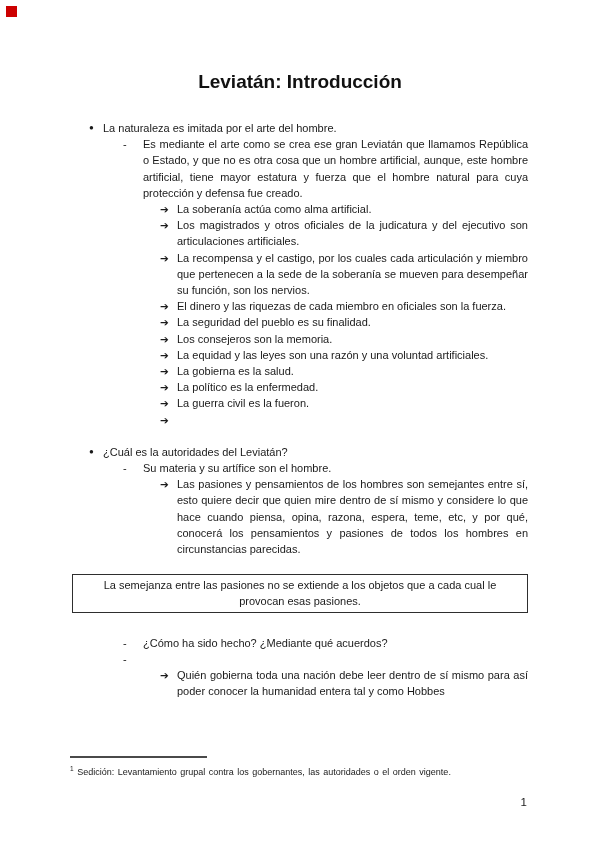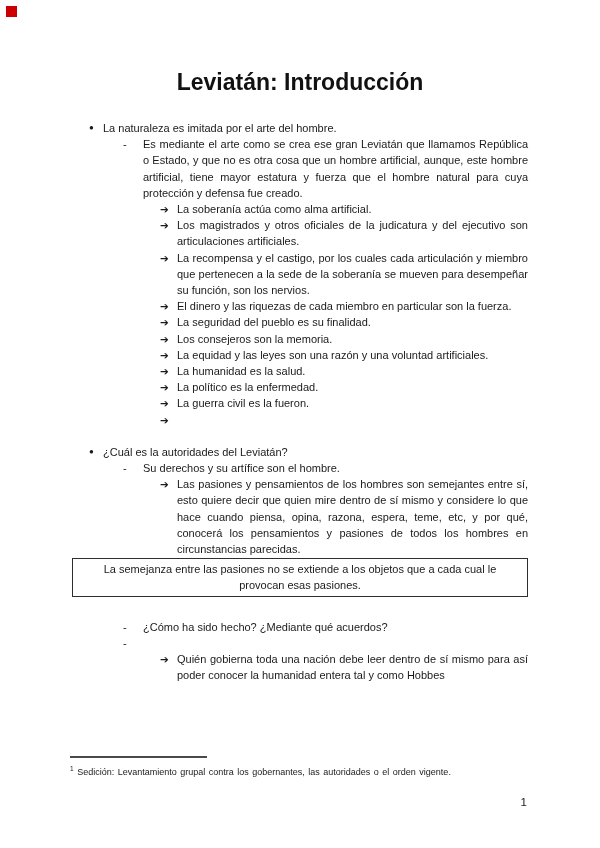--- a/index.html
+++ b/index.html
@@ -5,31 +5,31 @@
   html,body { margin:0; padding:0; background:#ffffff; }
   .page {
     position:relative; width:600px; height:848px; background:#ffffff;
     font-family:"Liberation Sans", sans-serif; font-size:11px; line-height:16.2px;
     color:#1a1a1a; overflow:hidden;
   }
   .marker { position:absolute; left:6px; top:6px; width:11px; height:11px; }
   .content { padding:0 72px; }
   .title {
     margin-top:66px; margin-bottom:22px; height:32px; line-height:32px;
-    text-align:center; font-weight:bold; font-size:23px; color:#111;
+    text-align:center; font-weight:bold; font-size:19px; color:#111;
   }
   .row { display:flex; align-items:flex-start; }
   .row .m { flex:0 0 auto; color:#1a1a1a; }
   .row .t { flex:1 1 auto; text-align:justify; }
   .l1 { padding-left:17px; } .l1 .m { width:14px; font-size:8px; line-height:16.2px; }
   .l2 { padding-left:51px; } .l2 .m { width:20px; }
   .l3 { padding-left:88px; } .l3 .m { width:17px; font-size:10.5px; }
   .gap16 { height:16px; }
   .notebox {
-    box-sizing:border-box; width:100%; margin:1px 0 22px 0;
+    box-sizing:border-box; width:100%; margin:17px 0 22px 0;
     border:1.5px solid #2e2e2e; padding:2px 24px; text-align:center;
   }
   .footnote-area { position:absolute; left:70px; top:756px; width:456px; }
   .fn-rule { width:137px; height:2px; background:#4a4a4a; margin-bottom:5px; }
   .fn-text { font-size:9px; line-height:12px; color:#1a1a1a; word-spacing:1px; }
   .fn-text sup { font-size:6.5px; }
   .pagenum { position:absolute; top:794px; right:73px; font-size:11.5px; color:#222; }
 </style>
 </head>
 <body>
@@ -59,37 +59,37 @@
     <div class="row l3">
       <span class="m">➔</span>
       <span class="t">Los magistrados y otros oficiales de la judicatura y del ejecutivo son articulaciones artificiales.</span>
     </div>
     <div class="row l3">
       <span class="m">➔</span>
       <span class="t">La recompensa y el castigo, por los cuales cada articulación y miembro que pertenecen a la sede de la soberanía se mueven para desempeñar su función, son los nervios.</span>
     </div>
     <div class="row l3">
       <span class="m">➔</span>
-      <span class="t">El dinero y las riquezas de cada miembro en particular son la fuerza.</span>
+      <span class="t">El dinero y las riquezas de cada miembro en oficiales son la fuerza.</span>
     </div>
     <div class="row l3">
       <span class="m">➔</span>
       <span class="t">La seguridad del pueblo es su finalidad.</span>
     </div>
     <div class="row l3">
       <span class="m">➔</span>
       <span class="t">Los consejeros son la memoria.</span>
     </div>
     <div class="row l3">
       <span class="m">➔</span>
       <span class="t">La equidad y las leyes son una razón y una voluntad artificiales.</span>
     </div>
     <div class="row l3">
       <span class="m">➔</span>
-      <span class="t">La humanidad es la salud.</span>
+      <span class="t">La gobierna es la salud.</span>
     </div>
     <div class="row l3">
       <span class="m">➔</span>
       <span class="t">La político es la enfermedad.</span>
     </div>
     <div class="row l3">
       <span class="m">➔</span>
       <span class="t">La guerra civil es la fueron.</span>
     </div>
     <div class="row l3">
@@ -98,21 +98,21 @@
 
     <div class="gap16"></div>
 
     <div class="row l1">
       <span class="m">●</span>
       <span class="t">¿Cuál es la autoridades del Leviatán?</span>
     </div>
 
     <div class="row l2">
       <span class="m">-</span>
-      <span class="t">Su derechos y su artífice son el hombre.</span>
+      <span class="t">Su materia y su artífice son el hombre.</span>
     </div>
 
     <div class="row l3">
       <span class="m">➔</span>
       <span class="t">Las pasiones y pensamientos de los hombres son semejantes entre sí, esto quiere decir que quien mire dentro de sí mismo y considere lo que hace cuando piensa, opina, razona, espera, teme, etc, y por qué, conocerá los pensamientos y pasiones de todos los hombres en circunstancias parecidas.</span>
     </div>
 
     <div class="notebox">La semejanza entre las pasiones no se extiende a los objetos que a cada cual le provocan esas pasiones.</div>
 
     <div class="row l2">

